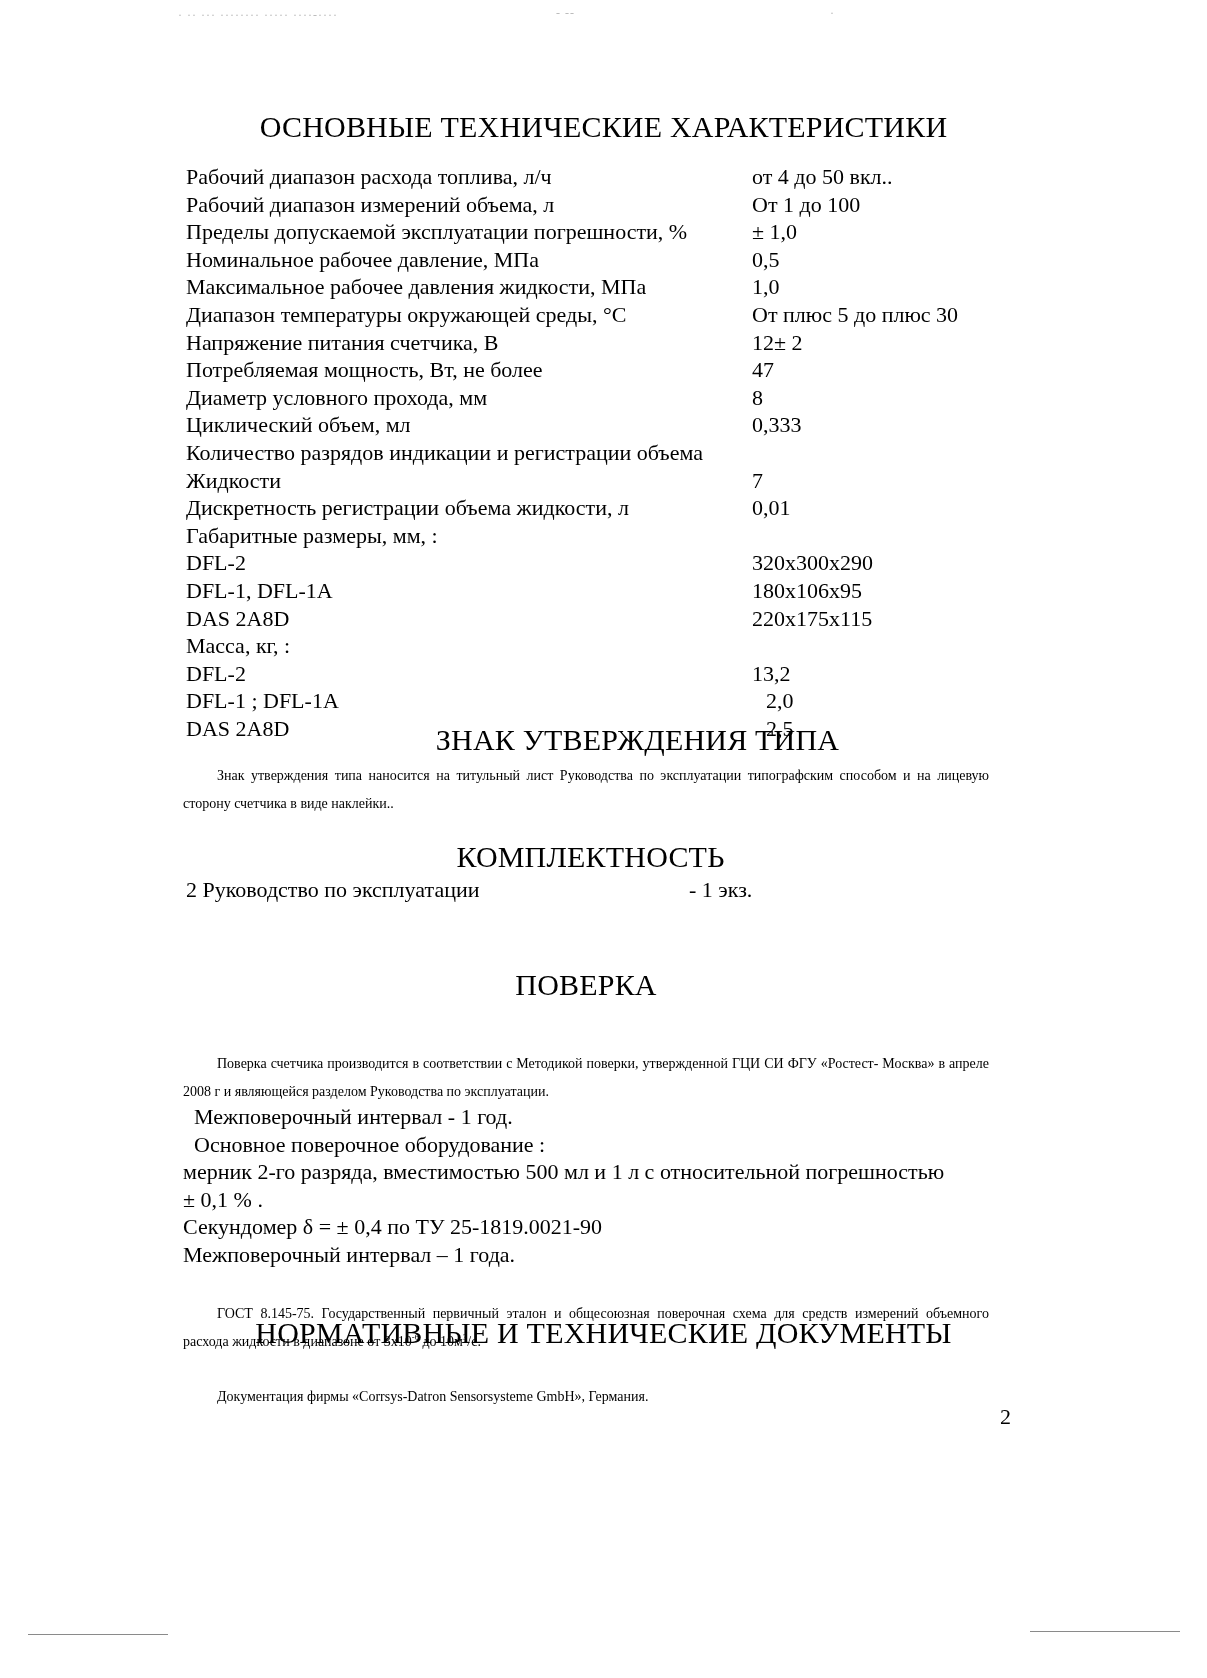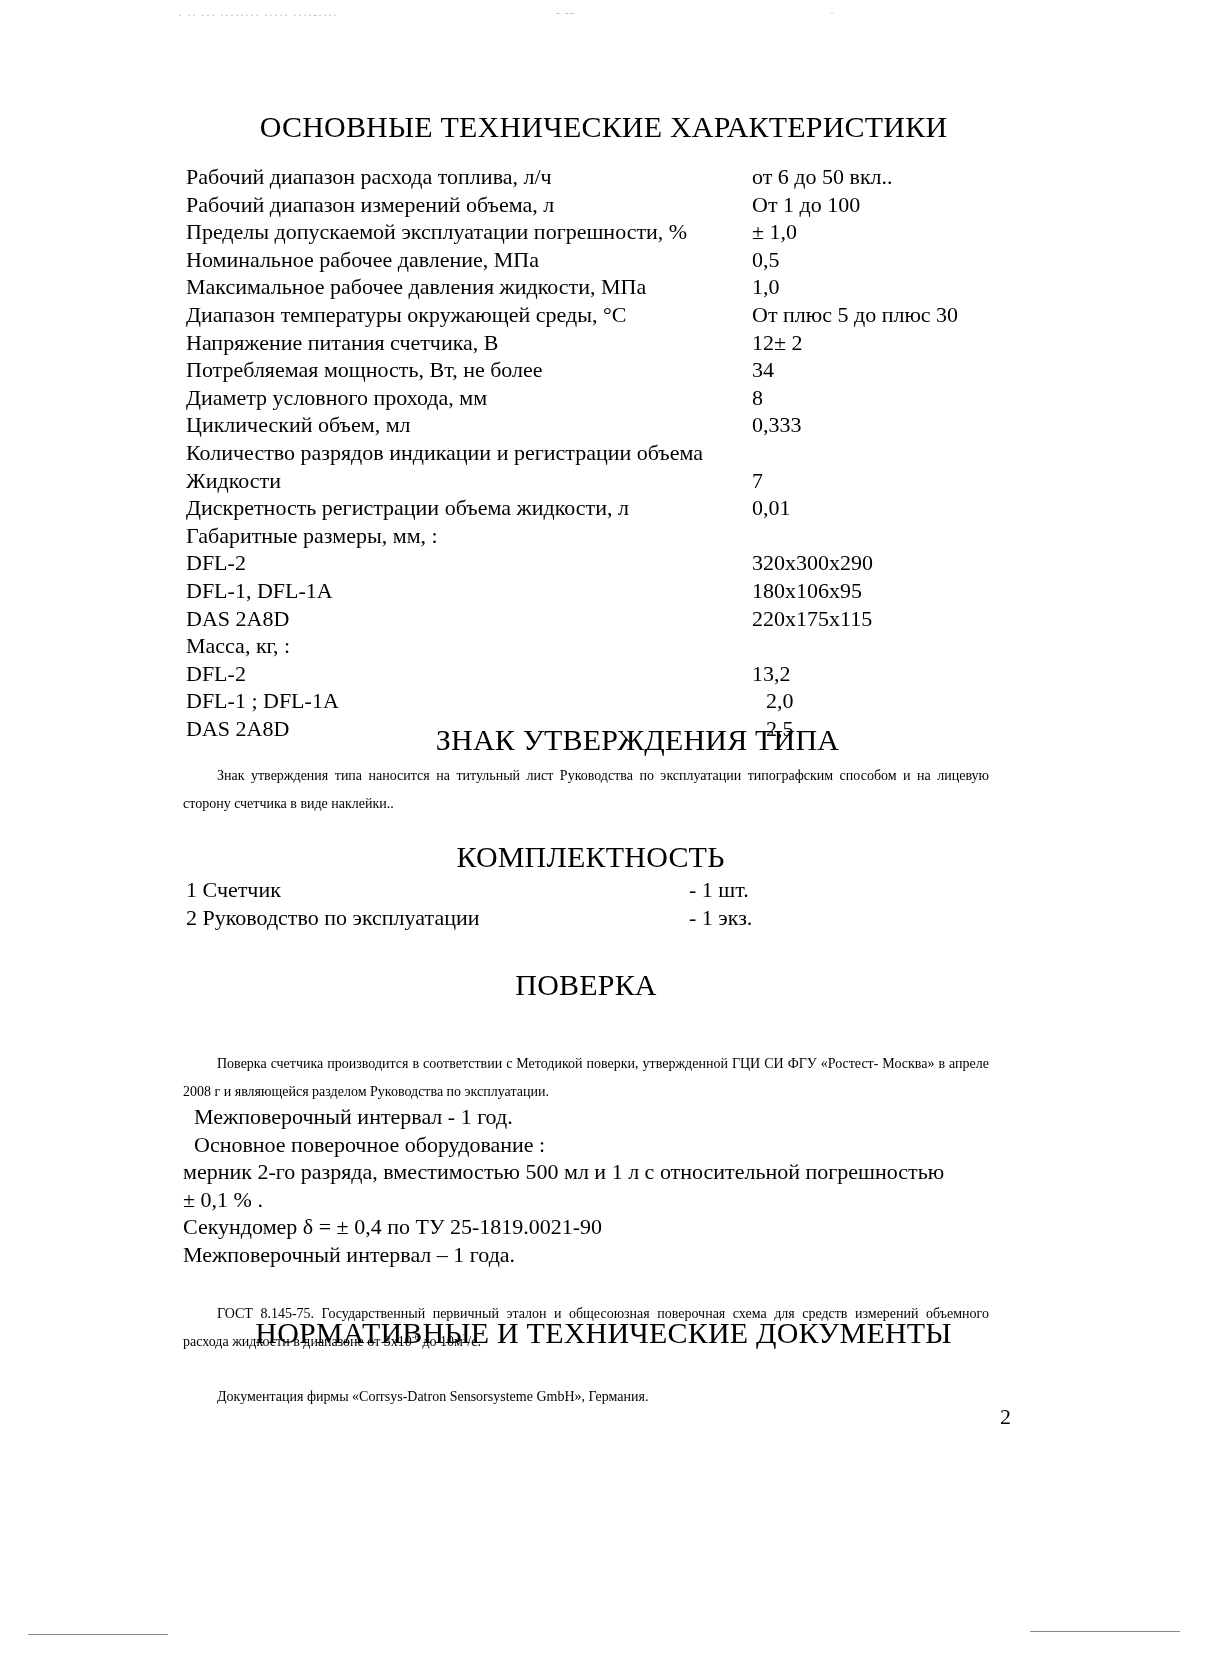--- a/index.html
+++ b/index.html
@@ -135,21 +135,21 @@
   <div class="scan-artifact scan-top-3">·</div>
   <div class="rule-bot"></div>
   <div class="rule-bot2"></div>
 
   <h2 class="section-title blk" style="left:0; top:110px; width:1207px;">ОСНОВНЫЕ ТЕХНИЧЕСКИЕ ХАРАКТЕРИСТИКИ</h2>
 
   <div class="spec-table">
 
     <div class="spec-row">
       <span class="spec-label">Рабочий диапазон расхода топлива, л/ч</span>
-      <span class="spec-value">от 6 до 50 вкл..</span>
+      <span class="spec-value">от 4 до 50 вкл..</span>
     </div>
     <div class="spec-row">
       <span class="spec-label">Рабочий диапазон измерений объема, л</span>
       <span class="spec-value">От 1 до 100</span>
     </div>
     <div class="spec-row">
       <span class="spec-label">Пределы допускаемой эксплуатации погрешности, %</span>
       <span class="spec-value">± 1,0</span>
     </div>
     <div class="spec-row">
@@ -163,21 +163,21 @@
     <div class="spec-row">
       <span class="spec-label">Диапазон температуры окружающей среды, °С</span>
       <span class="spec-value">От плюс 5 до плюс 30</span>
     </div>
     <div class="spec-row">
       <span class="spec-label">Напряжение питания счетчика, В</span>
       <span class="spec-value">12± 2</span>
     </div>
     <div class="spec-row">
       <span class="spec-label">Потребляемая мощность, Вт, не более</span>
-      <span class="spec-value">34</span>
+      <span class="spec-value">47</span>
     </div>
     <div class="spec-row">
       <span class="spec-label">Диаметр условного прохода, мм</span>
       <span class="spec-value">8</span>
     </div>
     <div class="spec-row">
       <span class="spec-label">Циклический объем, мл</span>
       <span class="spec-value">0,333</span>
     </div>
     <div class="spec-row">
@@ -226,24 +226,20 @@
     </div>
   </div>
 
   <h2 class="section-title blk" style="left:0; top:723px; width:1207px;padding-left:34px;">ЗНАК УТВЕРЖДЕНИЯ ТИПА</h2>
 
   <p class="para indent blk" style="left:183px; top:762px; width:806px;">Знак утверждения типа наносится на титульный лист Руководства по эксплуатации типографским способом  и на лицевую сторону счетчика в виде наклейки..</p>
 
   <h2 class="section-title blk" style="left:0; top:840px; width:1181px;">КОМПЛЕКТНОСТЬ</h2>
 
   <div class="kit-list">
-    <div class="kit-row">
-      <span class="kit-label">1 Счетчик</span>
-      <span class="kit-qty">- 1 шт.</span>
-    </div>
     <div class="kit-row">
       <span class="kit-label">2 Руководство по эксплуатации</span>
       <span class="kit-qty">- 1 экз.</span>
     </div>
   </div>
 
   <h2 class="section-title blk" style="left:0; top:968px; width:1172px;">ПОВЕРКА</h2>
 
   <p class="para indent blk" style="left:183px; top:1020px; width:806px;margin-top:30px;">Поверка счетчика   производится в соответствии с Методикой поверки, утвержденной ГЦИ СИ ФГУ «Ростест- Москва»  в апреле 2008 г и являющейся разделом  Руководства по эксплуатации.</p>
 

